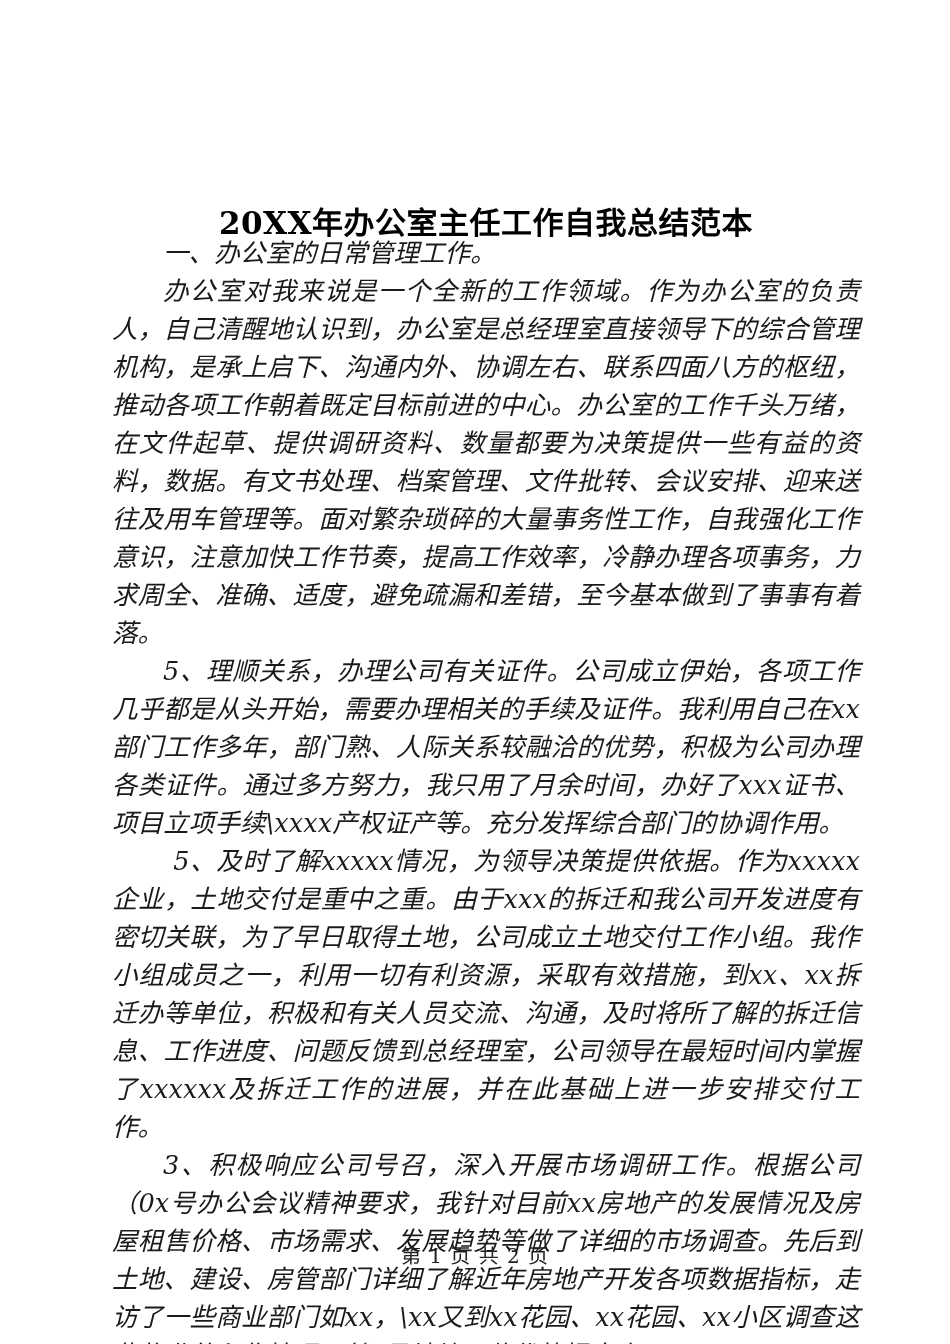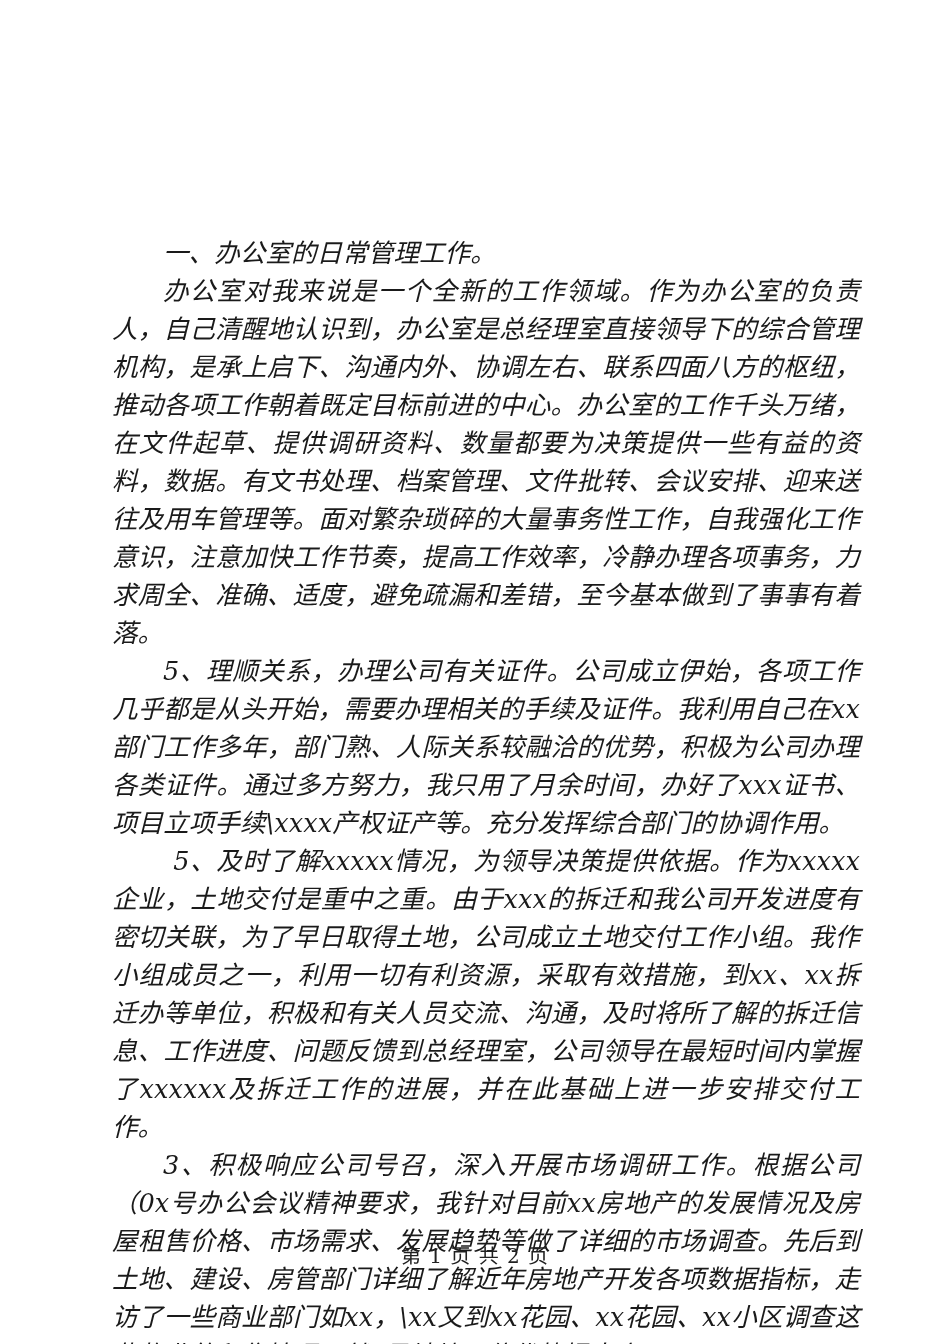--- a/index.html
+++ b/index.html
@@ -72,20 +72,21 @@
     line-height: 28px;
     color: #202020;
     letter-spacing: 1px;
   }
 </style>
 </head>
 <body>
 
 <div class="page">
 
+  <h1 class="doc-title">20XX年办公室主任工作自我总结范本</h1>
 
   <div class="doc-body">
 
     <p class="para indent-2">一、办公室的日常管理工作。</p>
 
     <p class="para indent-2">办公室对我来说是一个全新的工作领域。作为办公室的负责人，自己清醒地认识到，办公室是总经理室直接领导下的综合管理机构，是承上启下、沟通内外、协调左右、联系四面八方的枢纽，推动各项工作朝着既定目标前进的中心。办公室的工作千头万绪，在文件起草、提供调研资料、数量都要为决策提供一些有益的资料，数据。有文书处理、档案管理、文件批转、会议安排、迎来送往及用车管理等。面对繁杂琐碎的大量事务性工作，自我强化工作意识，注意加快工作节奏，提高工作效率，冷静办理各项事务，力求周全、准确、适度，避免疏漏和差错，至今基本做到了事事有着落。</p>
 
     <p class="para indent-2">5、理顺关系，办理公司有关证件。公司成立伊始，各项工作几乎都是从头开始，需要办理相关的手续及证件。我利用自己在xx部门工作多年，部门熟、人际关系较融洽的优势，积极为公司办理各类证件。通过多方努力，我只用了月余时间，办好了xxx证书、项目立项手续\xxxx产权证产等。充分发挥综合部门的协调作用。</p>
 
     <p class="para indent-2h">5、及时了解xxxxx情况，为领导决策提供依据。作为xxxxx企业，土地交付是重中之重。由于xxx的拆迁和我公司开发进度有密切关联，为了早日取得土地，公司成立土地交付工作小组。我作小组成员之一，利用一切有利资源，采取有效措施，到xx、xx拆迁办等单位，积极和有关人员交流、沟通，及时将所了解的拆迁信息、工作进度、问题反馈到总经理室，公司领导在最短时间内掌握了xxxxxx及拆迁工作的进展，并在此基础上进一步安排交付工作。</p>

